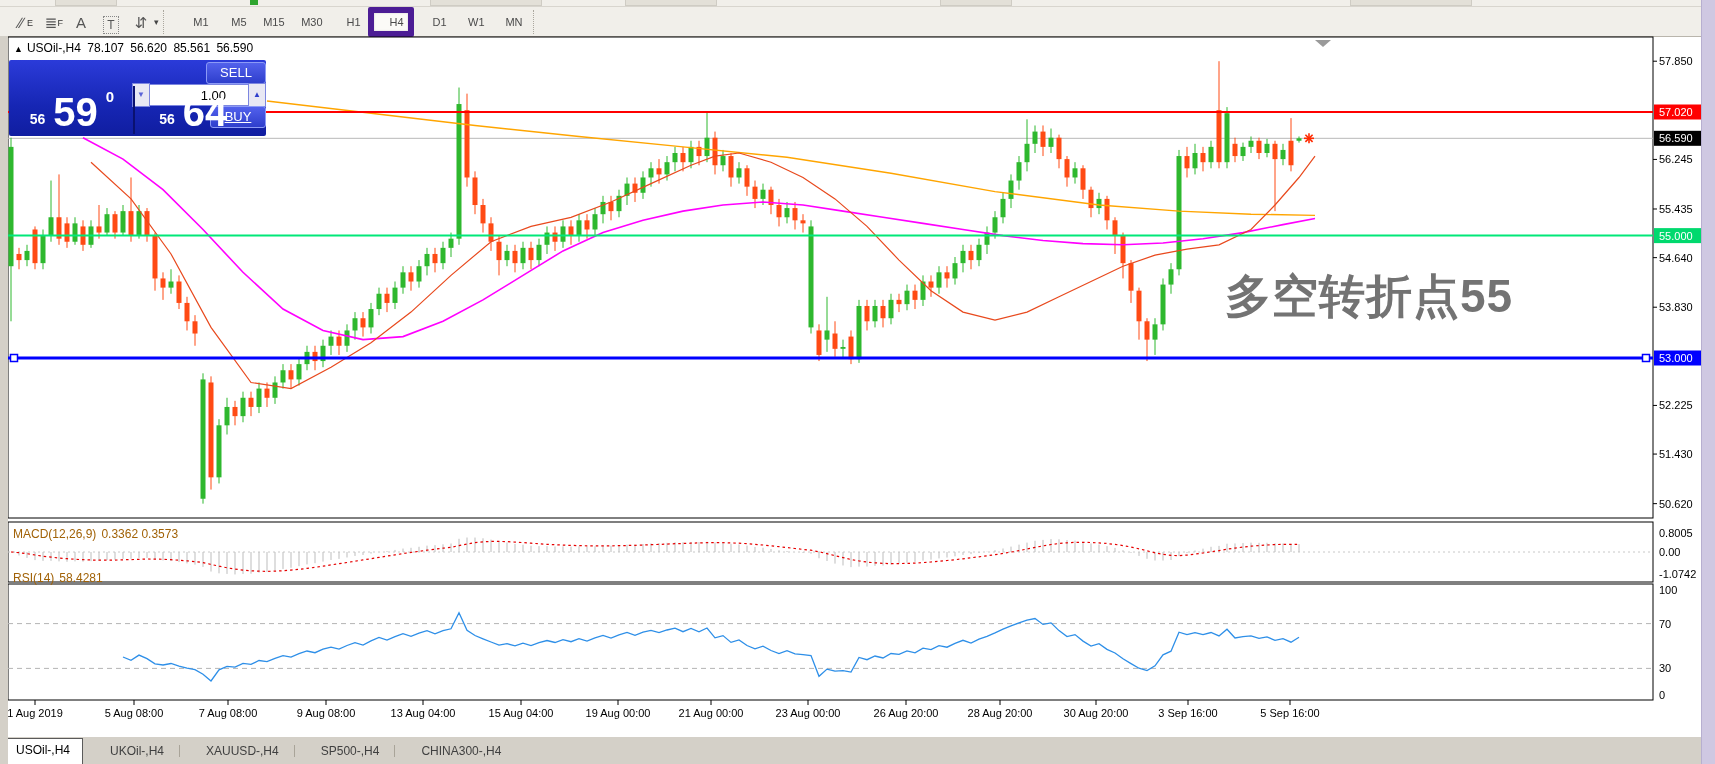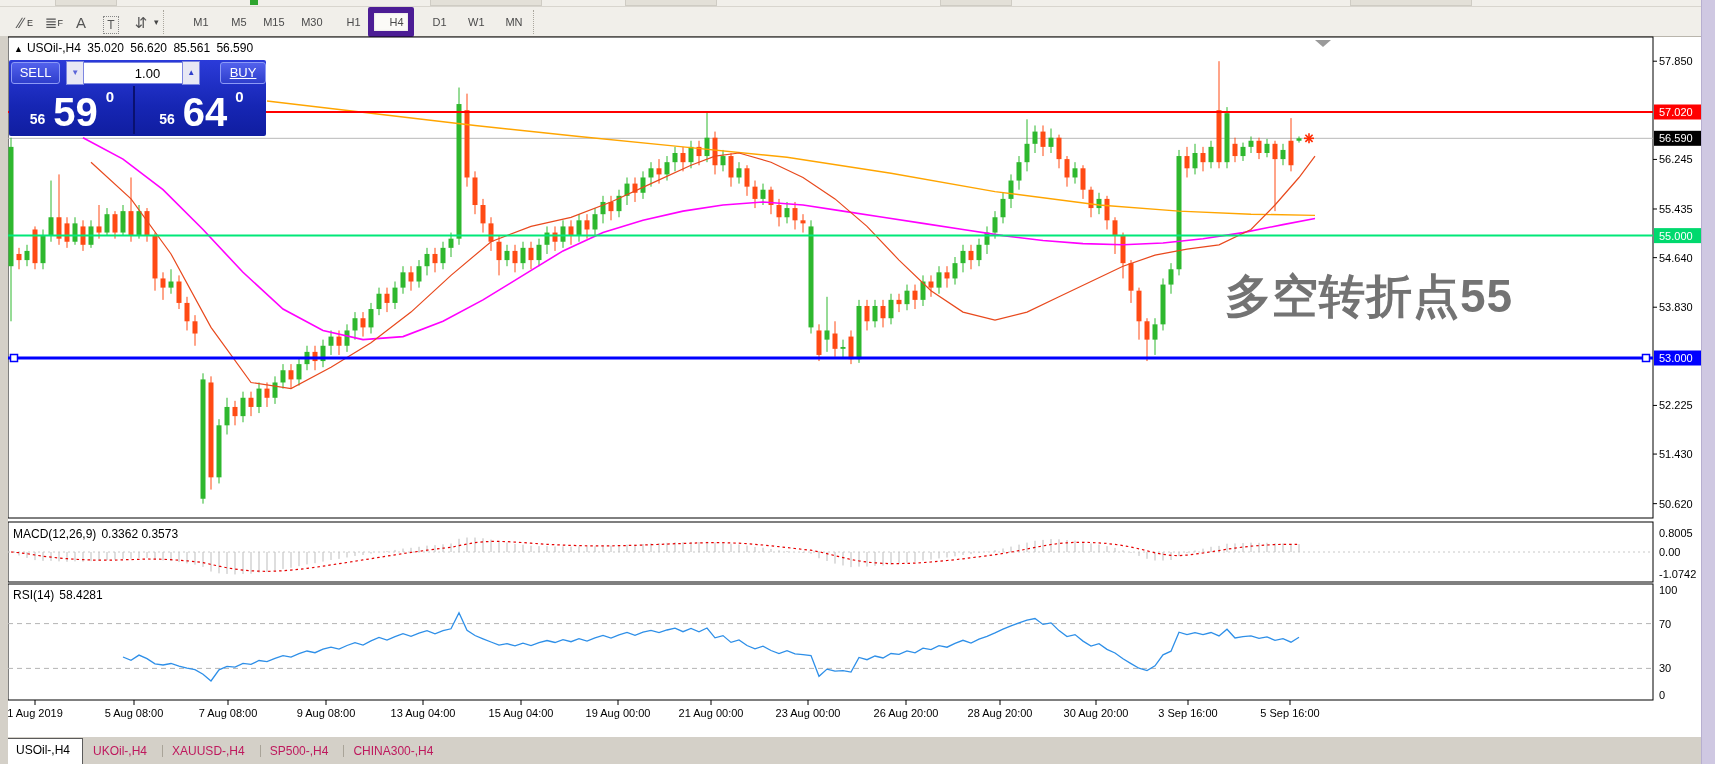--- a/index.html
+++ b/index.html
@@ -20,41 +20,41 @@
   .tfbtn{min-width:26px;padding:3px 4px;margin:0 1px;text-align:right;font-size:11px;color:#4a4a4a;border:1px solid transparent;border-radius:2px;cursor:pointer;}
   .tfbtn.active{background:#FBFAF7;border:6px solid #4c1d95;box-shadow:inset 0 0 2px #ccc;}
   
   .left-strip{position:absolute;left:0;top:36px;width:8px;height:728px;background:#D4D0C8;}
   .right-strip{position:absolute;left:1701px;top:0;width:14px;height:764px;background:#CFC8E2;border-left:1px solid #B7AFD0;}
   .chart-title{position:absolute;left:14px;top:41px;font-size:12px;color:#000;z-index:5;}
   .chart-title .tri{font-size:9px;margin-right:4px;}
   .chart-title span{margin-right:3px;}
   
   .tpanel{position:absolute;left:9px;top:60px;width:257px;height:76px;background:linear-gradient(#2B3BD9,#1626B4 60%,#101DA0);z-index:6;border-radius:2px;}
-  .trow{position:absolute;left:0;top:2px;width:100%;height:22px;display:flex;align-items:flex-end;}
+  .trow{position:absolute;left:0;top:2px;width:100%;height:22px;display:flex;align-items:flex-end;flex-direction:column;}
   .tbtn{height:20px;line-height:20px;color:#fff;font-size:13px;text-align:center;background:linear-gradient(#5261EC,#2E3ECC);border:1px solid #8C9AF6;border-radius:3px;cursor:pointer;}
   .sellbtn{width:58px;margin-left:2px;}
   .buybtn{width:54px;margin-left:20px;text-decoration:underline;}
   .spin{display:flex;align-items:center;margin-left:6px;height:22px;}
   .spbtn{width:16px;height:22px;background:#E8E8F4;border:1px solid #7C86E0;color:#5A64D8;font-size:8px;text-align:center;line-height:22px;cursor:pointer;}
   .vol{width:54px;height:20px;border:1px solid #7C86E0;border-left:none;border-right:none;font-size:13px;text-align:right;padding:0 22px;font-family:"Liberation Sans",sans-serif;}
   .pricebox{position:absolute;top:26px;height:48px;color:#fff;display:flex;align-items:flex-end;justify-content:center;padding-bottom:4px;box-sizing:border-box;}
   .pb-left{left:2px;width:124px;border-right:2px solid #0A1170;}
   .pb-right{left:130px;width:125px;}
   .pp-small{font-size:14px;font-weight:bold;margin-bottom:3px;}
   .pp-big{font-size:40px;font-weight:bold;line-height:36px;margin:0 8px;}
   .pp-sup{font-size:15px;font-weight:bold;align-self:flex-start;margin-top:2px;}
   
-  .indlabel{position:absolute;font-size:12px;color:#000000;z-index:5;}
+  .indlabel{position:absolute;font-size:12px;color:#a16207;z-index:5;}
   .indlabel span{margin-right:5px;}
   
   .annotation{position:absolute;left:1225px;top:266px;font-size:46px;font-weight:bold;color:#737373;letter-spacing:1px;z-index:5;white-space:nowrap;}
   
   .tabbar{position:absolute;left:0;top:737px;width:1701px;height:27px;background:#D4D0C8;display:flex;align-items:flex-end;padding-left:3px;box-sizing:border-box;}
-  .tab{font-size:12px;color:#be185d;padding:4px 15px 6px 10px;cursor:pointer;position:relative;}
+  .tab{font-size:12px;color:#404040;padding:4px 15px 6px 27px;cursor:pointer;position:relative;}
   .tab:not(.active)+.tab:not(.active)::before{content:"";position:absolute;left:0;top:5px;bottom:7px;border-left:1px solid #A9A499;}
   .tab.active{background:#FFFFFF;border:1px solid #5a5a5a;border-bottom:none;color:#000;padding:4px 12px 7px 12px;}
   svg text{font-family:"Liberation Sans",sans-serif;}
 </style>
 </head>
 <body>
 
 <div class="app">
 
   <div class="sliver">
@@ -685,21 +685,21 @@
         <polygon points="1315,40 1331,40 1323,47" fill="#9A9A9A"></polygon>
         <line x1="1309" y1="133.31343283582086" x2="1309" y2="143.31343283582086" stroke="#FF2A00" stroke-width="1.6"></line>
         <line x1="1304" y1="138.31343283582086" x2="1314" y2="138.31343283582086" stroke="#FF2A00" stroke-width="1.6"></line>
         <line x1="1305.4" y1="134.71343283582087" x2="1312.6" y2="141.91343283582086" stroke="#FF2A00" stroke-width="1.6"></line>
         <line x1="1305.4" y1="141.91343283582086" x2="1312.6" y2="134.71343283582087" stroke="#FF2A00" stroke-width="1.6"></line>
       </g>
   </svg>
 
   <div class="chart-title">
     <span class="tri">▲</span><span>USOil-,H4</span>
-    <span>35.020</span>
+    <span>78.107</span>
     <span>56.620</span>
     <span>85.561</span>
     <span>56.590</span>
   </div>
 
   <div class="tpanel">
     <div class="trow">
       <div class="tbtn sellbtn">SELL</div>
       <div class="spin">
         <div class="spbtn">▼</div>
@@ -716,21 +716,21 @@
     <div class="pricebox pb-right">
       <span class="pp-small">56</span>
       <span class="pp-big">64</span>
       <span class="pp-sup">0</span>
     </div>
   </div>
 
   <div class="indlabel" style="left:13px;top:527px;">
     <span>MACD(12,26,9)</span><span>0.3362 0.3573</span>
   </div>
-  <div class="indlabel" style="left:13px;top:588px;">
+  <div class="indlabel" style="left:13px;top:571px;">
     <span>RSI(14)</span><span>58.4281</span>
   </div>
 
   <div class="annotation">多空转折点55</div>
 
   <div class="tabbar" id="tabbar">
       <div class="tab active">USOil-,H4</div>
       <div class="tab">UKOil-,H4</div>
       <div class="tab">XAUUSD-,H4</div>
       <div class="tab">SP500-,H4</div>

